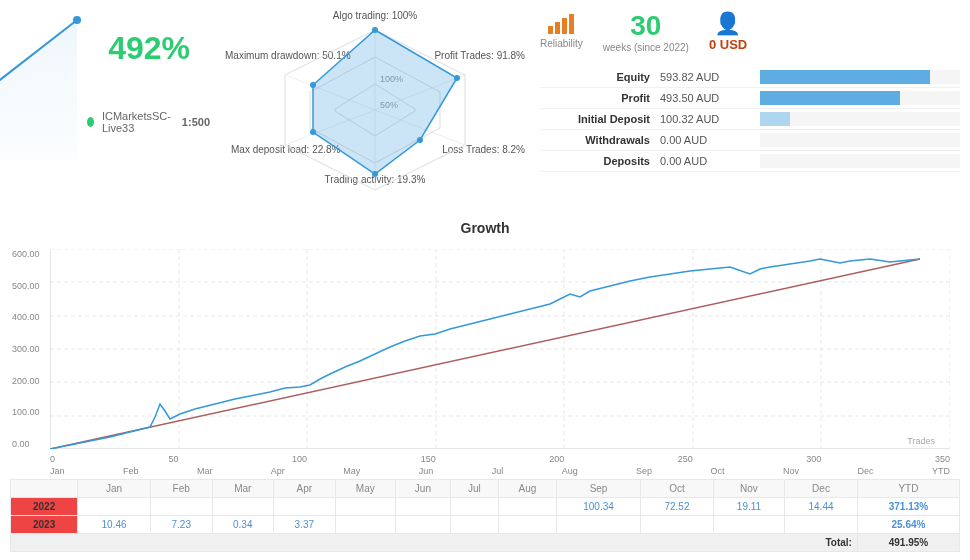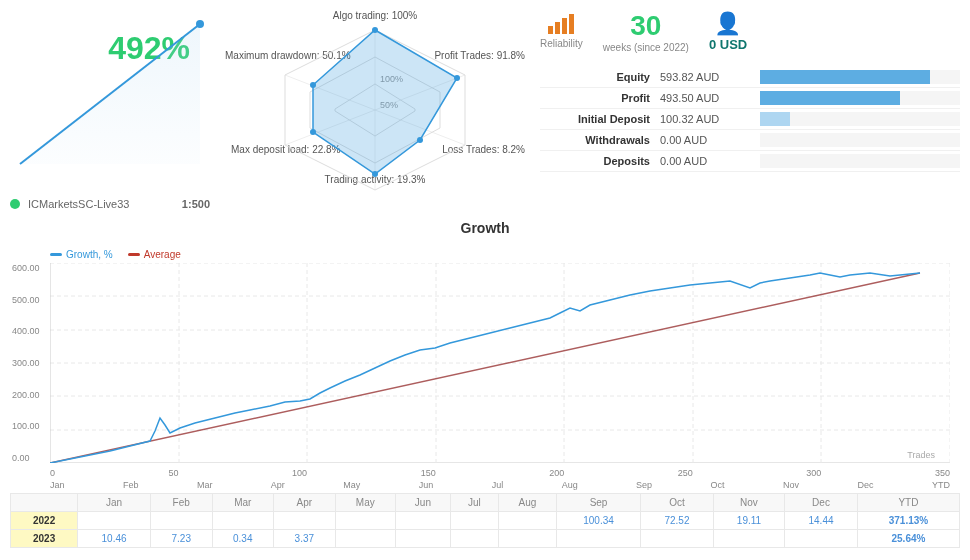--- a/index.html
+++ b/index.html
@@ -18,23 +18,22 @@
       height: 220px;
       padding: 10px;
       gap: 10px;
     }
 
     
     .left-panel {
       width: 200px;
       position: relative;
       display: flex;
-      flex-direction: column;
+      flex-direction: row;
       justify-content: flex-end;
-      text-align: right;
     }
 
     .performance-value {
       font-size: 32px;
       font-weight: bold;
       color: #2ecc71;
       position: absolute;
       top: 20px;
       right: 20px;
     }
@@ -136,21 +135,21 @@
 
     .usd-block {
       display: flex;
       flex-direction: column;
       align-items: center;
     }
 
     .usd-value {
       font-size: 13px;
       font-weight: bold;
-      color: #0f766e;
+      color: #c2410c;
     }
 
     .metrics-table {
       width: 100%;
     }
 
     .metric-row {
       display: flex;
       align-items: center;
       padding: 3px 0;
@@ -239,21 +238,21 @@
     }
 
     .data-table td {
       padding: 3px 5px;
       text-align: center;
       border: 1px solid #e8e8e8;
       color: #4a90d9;
     }
 
     .data-table td.year-label {
-      background: #fef9c3;
+      background: #ef4444;
       color: #333;
       font-weight: bold;
     }
 
     .data-table td.ytd-value {
       color: #4a90d9;
       font-weight: bold;
     }
 
     .data-table tr.total-row td {
@@ -408,30 +407,20 @@
           </div>
         </div>
       </div>
     </div>
 
   </div>
 
   <div class="bottom-section">
     <div class="chart-title">Growth</div>
 
-    <div class="chart-legend">
-      <div class="legend-item">
-        <div class="legend-dot" style="background:#3498db;"></div>
-        <span style="color:#3498db;">Growth, %</span>
-      </div>
-      <div class="legend-item">
-        <div class="legend-dot" style="background:#c0392b;"></div>
-        <span style="color:#c0392b;">Average</span>
-      </div>
-    </div>
 
     <div style="position:relative; margin-left:40px; margin-right:10px;">
       
       <div style="position:absolute; left:-38px; top:0; height:200px; display:flex; flex-direction:column; justify-content:space-between;">
         <span style="font-size:9px;color:#888;">600.00</span>
         <span style="font-size:9px;color:#888;">500.00</span>
         <span style="font-size:9px;color:#888;">400.00</span>
         <span style="font-size:9px;color:#888;">300.00</span>
         <span style="font-size:9px;color:#888;">200.00</span>
         <span style="font-size:9px;color:#888;">100.00</span>
@@ -598,17 +587,21 @@
           <td></td>
           <td></td>
           <td></td>
           <td></td>
           <td></td>
           <td></td>
           <td></td>
           <td></td>
           <td class="ytd-value">25.64%</td>
         </tr>
+        <tr class="total-row">
+          <td colspan="13" style="text-align:right;">Total:</td>
+          <td>491.95%</td>
+        </tr>
       </tbody>
     </table>
 
   </div>
 </div>
 
 </body></html>

